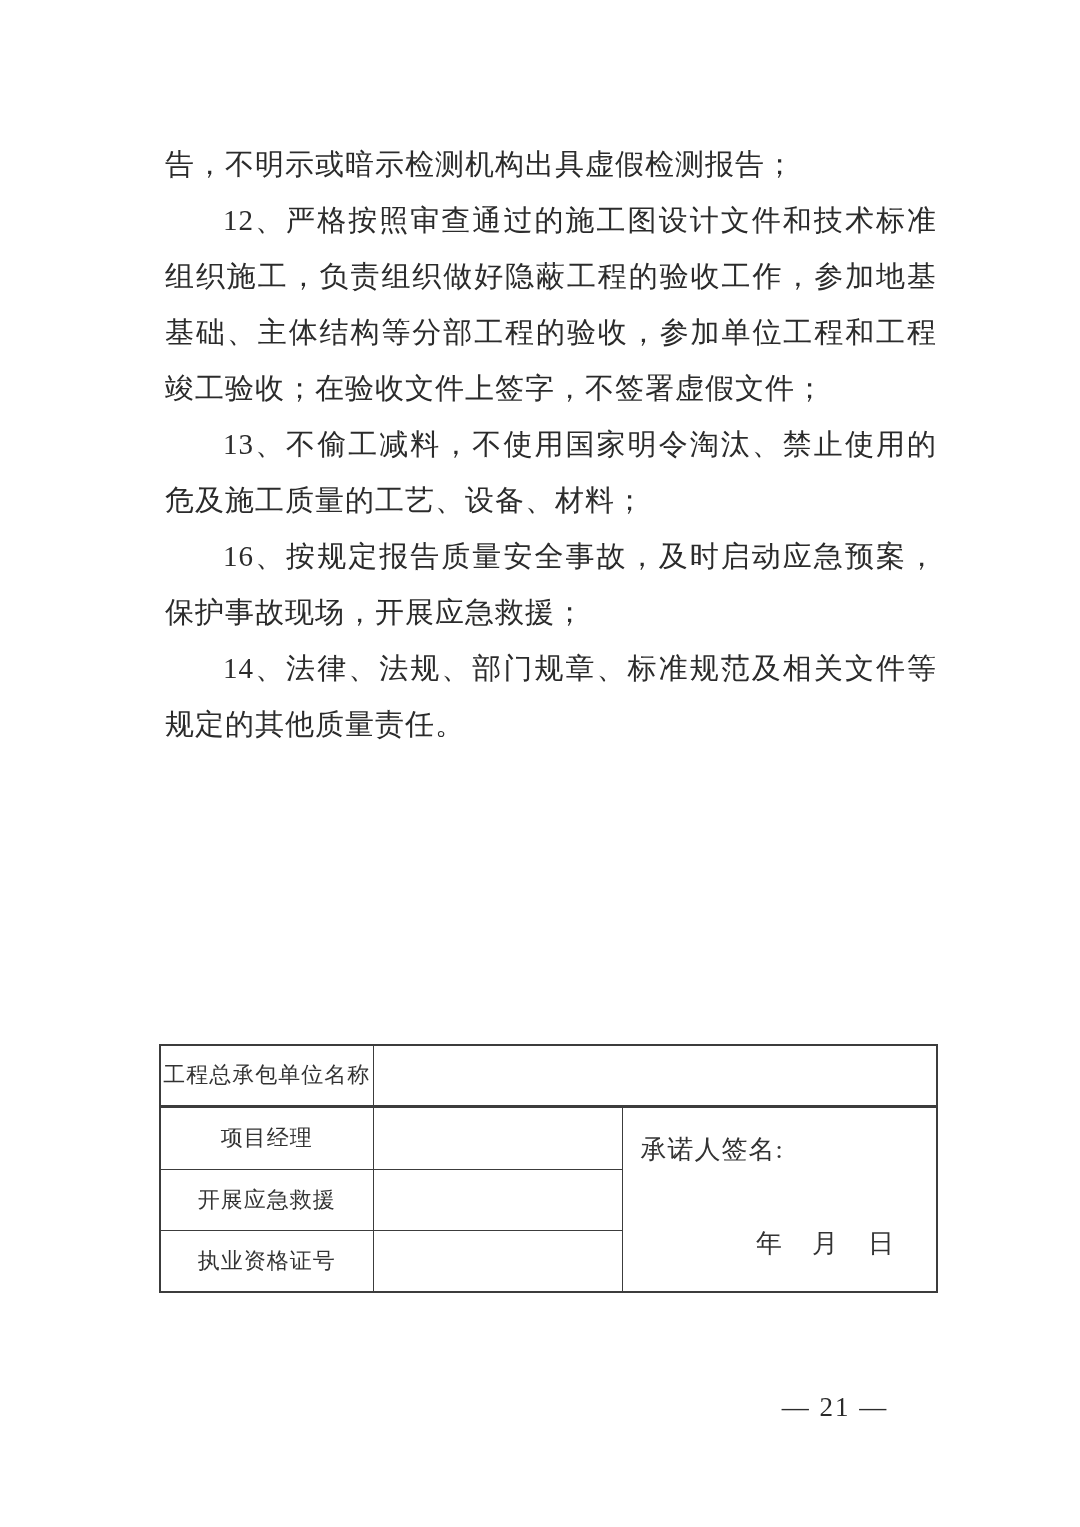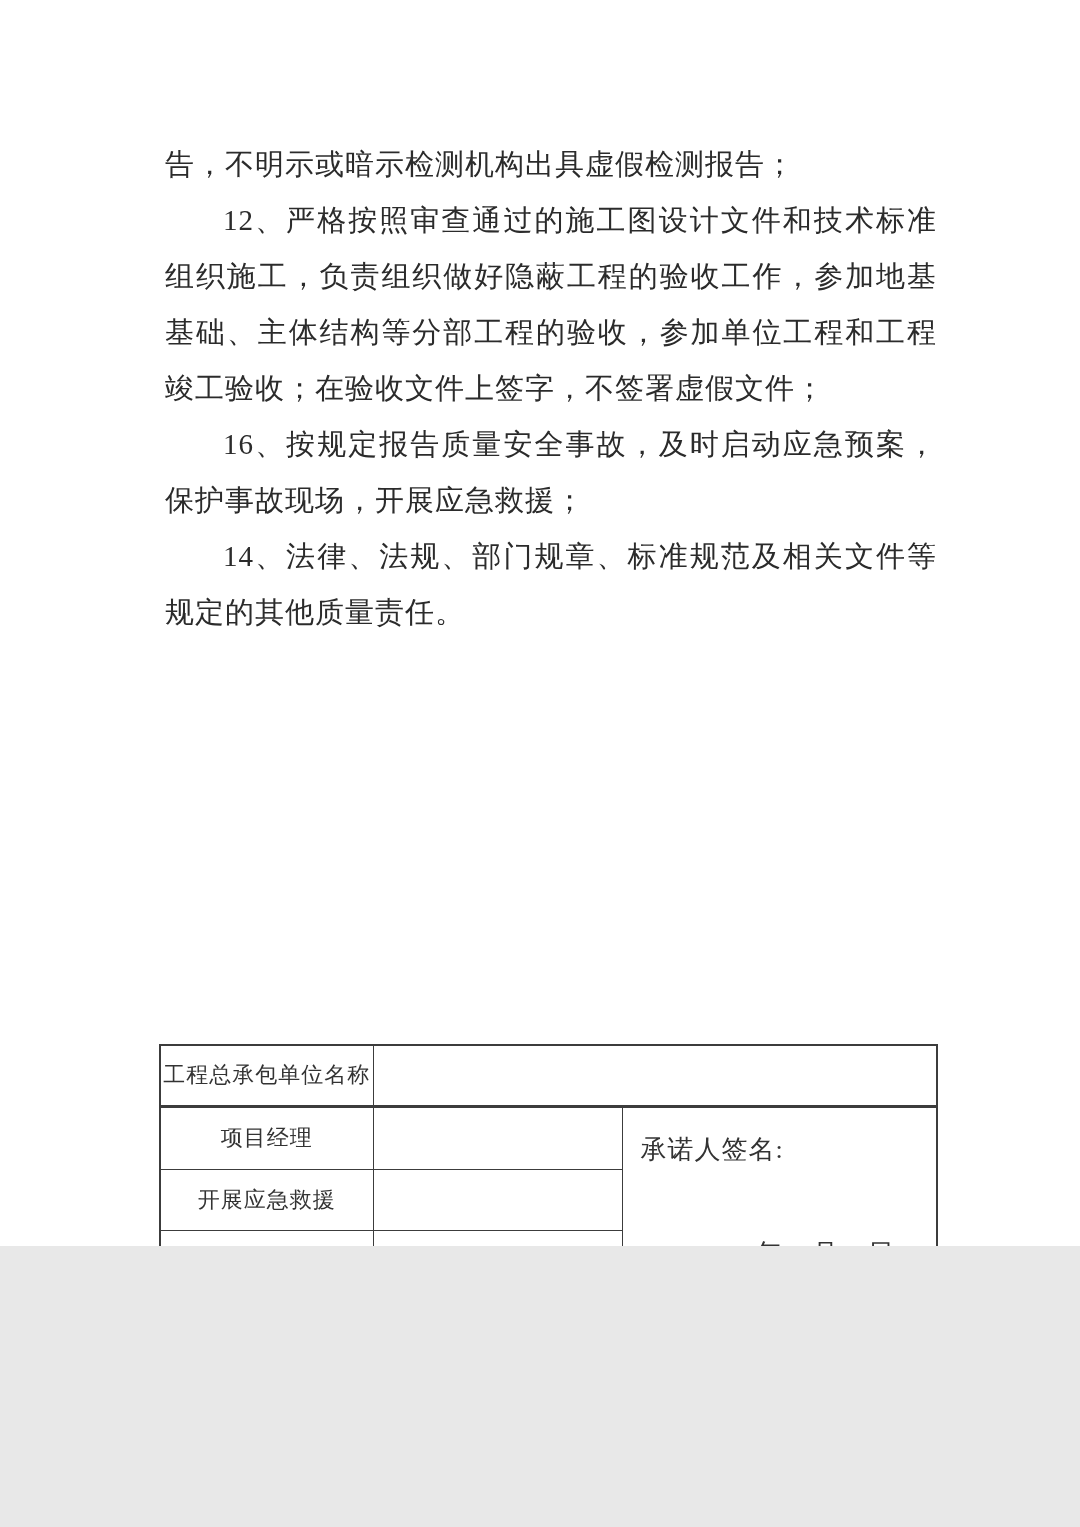--- a/index.html
+++ b/index.html
@@ -3,21 +3,21 @@
 <meta charset="utf-8">
 <style>
   html, body {
     margin: 0;
     padding: 0;
     background: #e8e8e8;
   }
   .page {
     position: relative;
     width: 1080px;
-    height: 1246px;
+    height: 1527px;
     margin: 0 auto;
     background: #ffffff;
     overflow: hidden;
     font-family: "Liberation Serif", "DejaVu Serif", serif;
     color: #2b2b2b;
   }
   
   .content {
     position: absolute;
     left: 165px;
@@ -65,21 +65,21 @@
     text-align: center;
   }
   td.sign-cell {
     vertical-align: top;
   }
   .sign-inner {
     display: flex;
     flex-direction: column;
     height: 183px;
     box-sizing: border-box;
-    padding: 24px 40px 20px 18px;
+    padding: 24px 40px 30px 18px;
     font-size: 26px;
   }
   .sign-label { text-align: left; }
   .date-line {
     margin-top: auto;
     text-align: right;
     letter-spacing: 2px;
   }
   
   .footer {
@@ -94,20 +94,21 @@
   }
 </style>
 </head>
 <body>
 
 <div class="page">
 
   <div class="content">
     <p class="cont">告，不明示或暗示检测机构出具虚假检测报告；</p>
     <p class="item">12、严格按照审查通过的施工图设计文件和技术标准组织施工，负责组织做好隐蔽工程的验收工作，参加地基基础、主体结构等分部工程的验收，参加单位工程和工程竣工验收；在验收文件上签字，不签署虚假文件；</p>
+    <p class="item">13、不偷工减料，不使用国家明令淘汰、禁止使用的危及施工质量的工艺、设备、材料；</p>
     <p class="item">16、按规定报告质量安全事故，及时启动应急预案，保护事故现场，开展应急救援；</p>
     <p class="item">14、法律、法规、部门规章、标准规范及相关文件等规定的其他质量责任。</p>
   </div>
 
   <div class="sig-table-wrap">
     <table class="sig-table">
       <colgroup>
         <col style="width:213px">
         <col style="width:249px">
         <col style="width:315px">

